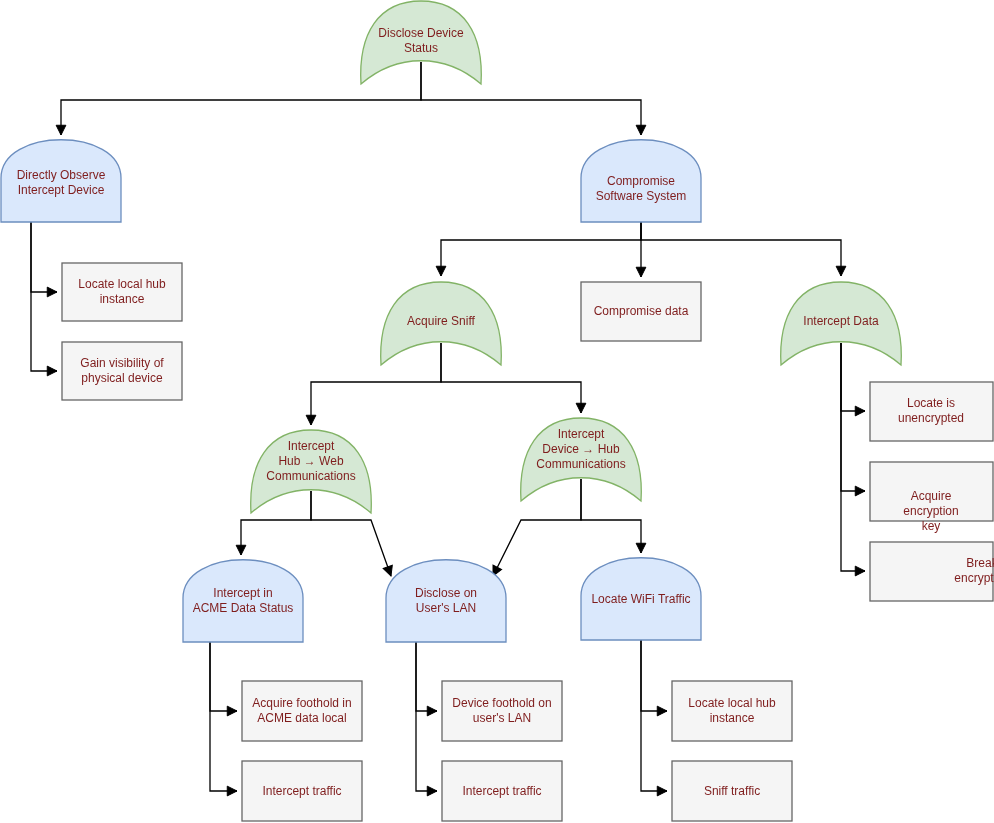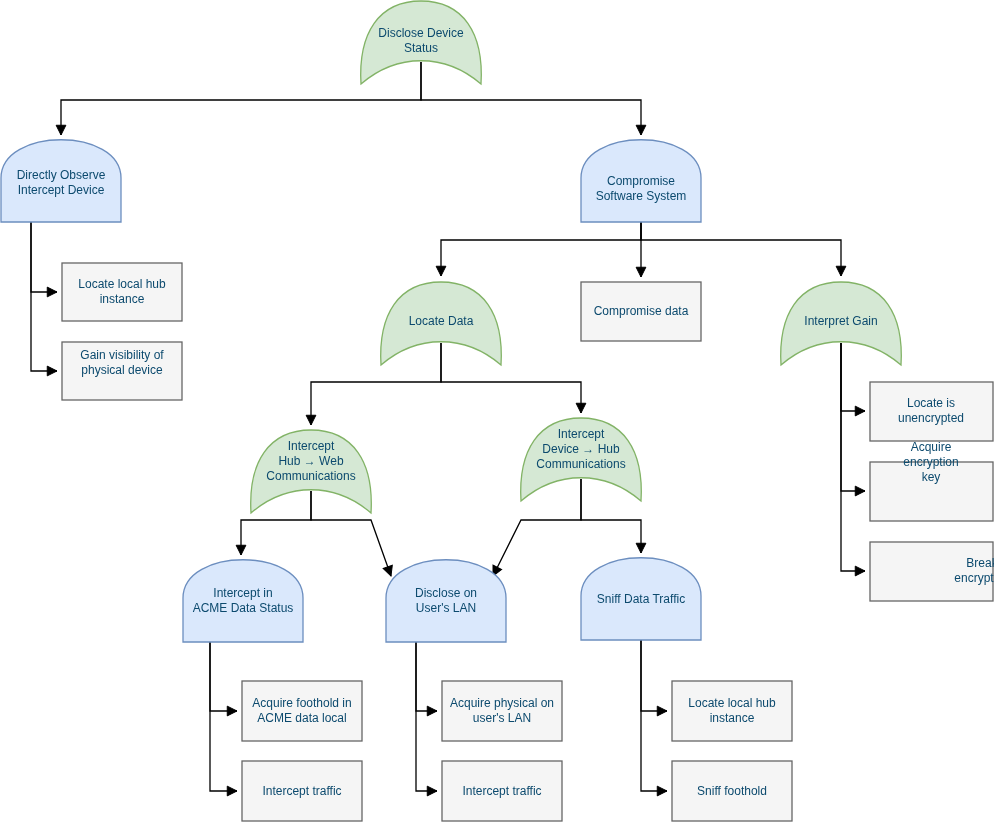--- a/index.html
+++ b/index.html
@@ -13,21 +13,21 @@
   .canvas svg{position:absolute;left:0;top:0;}
   .edge{fill:none;stroke:#000000;stroke-width:1.3;}
   .shape{stroke-width:1.3;}
   .node-label{
     position:absolute;
     transform:translate(-50%,-50%);
     text-align:center;
     white-space:pre-line;
     font-size:12px;
     line-height:15px;
-    color:#0c4a6e;
+    color:#7f1d1d;
     pointer-events:none;
   }
 </style>
 </head>
 <body>
 
 <div class="canvas">
 
   <svg width="994" height="823" viewBox="0 0 994 823">
     <defs>
@@ -92,44 +92,44 @@
 
   <div>
     <div class="node-label" style="left:421px;top:41px">Disclose Device
 Status</div>
     <div class="node-label" style="left:61px;top:183px">Directly Observe
 Intercept Device</div>
     <div class="node-label" style="left:641px;top:189px">Compromise
 Software System</div>
     <div class="node-label" style="left:122px;top:292px">Locate local hub
 instance</div>
-    <div class="node-label" style="left:122px;top:363px">Gain visibility of
+    <div class="node-label" style="left:122px;top:371px">Gain visibility of
 physical device</div>
-    <div class="node-label" style="left:441px;top:321px">Locate Data</div>
+    <div class="node-label" style="left:441px;top:321px">Acquire Sniff</div>
     <div class="node-label" style="left:641px;top:311px">Compromise data</div>
-    <div class="node-label" style="left:841px;top:321px">Interpret Gain</div>
+    <div class="node-label" style="left:841px;top:321px">Intercept Data</div>
     <div class="node-label" style="left:311px;top:461px">Intercept
 Hub → Web
 Communications</div>
     <div class="node-label" style="left:581px;top:449px">Intercept
 Device → Hub
 Communications</div>
     <div class="node-label" style="left:243px;top:601px">Intercept in
 ACME Data Status</div>
     <div class="node-label" style="left:446px;top:601px">Disclose on
 User's LAN</div>
-    <div class="node-label" style="left:641px;top:599px">Sniff Data Traffic</div>
+    <div class="node-label" style="left:641px;top:599px">Locate WiFi Traffic</div>
     <div class="node-label" style="left:302px;top:711px">Acquire foothold in
 ACME data local</div>
     <div class="node-label" style="left:302px;top:791px">Intercept traffic</div>
-    <div class="node-label" style="left:502px;top:711px">Acquire physical on
+    <div class="node-label" style="left:502px;top:711px">Device foothold on
 user's LAN</div>
     <div class="node-label" style="left:502px;top:791px">Intercept traffic</div>
     <div class="node-label" style="left:732px;top:711px">Locate local hub
 instance</div>
-    <div class="node-label" style="left:732px;top:791px">Sniff foothold</div>
+    <div class="node-label" style="left:732px;top:791px">Sniff traffic</div>
     <div class="node-label" style="left:931px;top:411px">Locate is unencrypted</div>
-    <div class="node-label" style="left:931px;top:462px">Acquire encryption
+    <div class="node-label" style="left:931px;top:511px">Acquire encryption
 key</div>
     <div class="node-label" style="left:982px;top:571px">Break encryption</div>
   </div>
 
 </div>
 
 </body></html>

